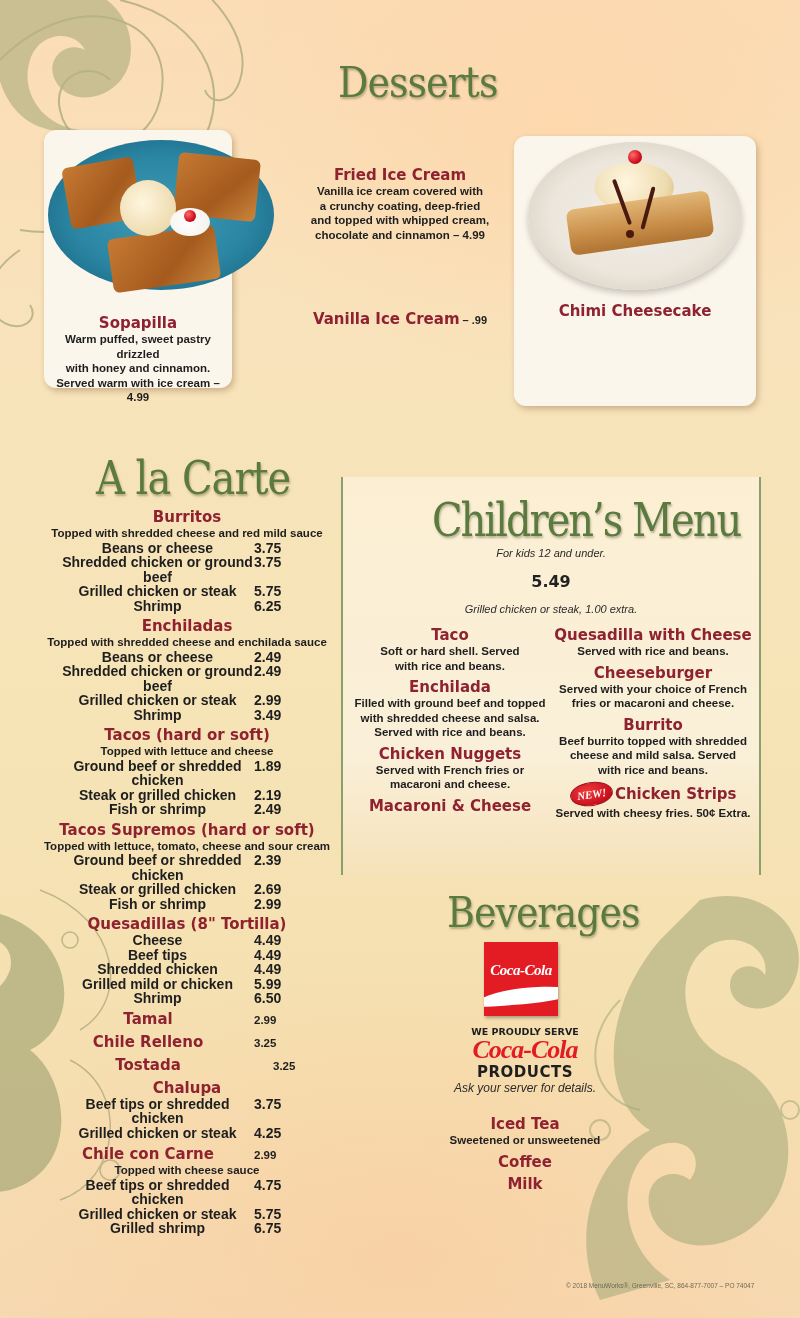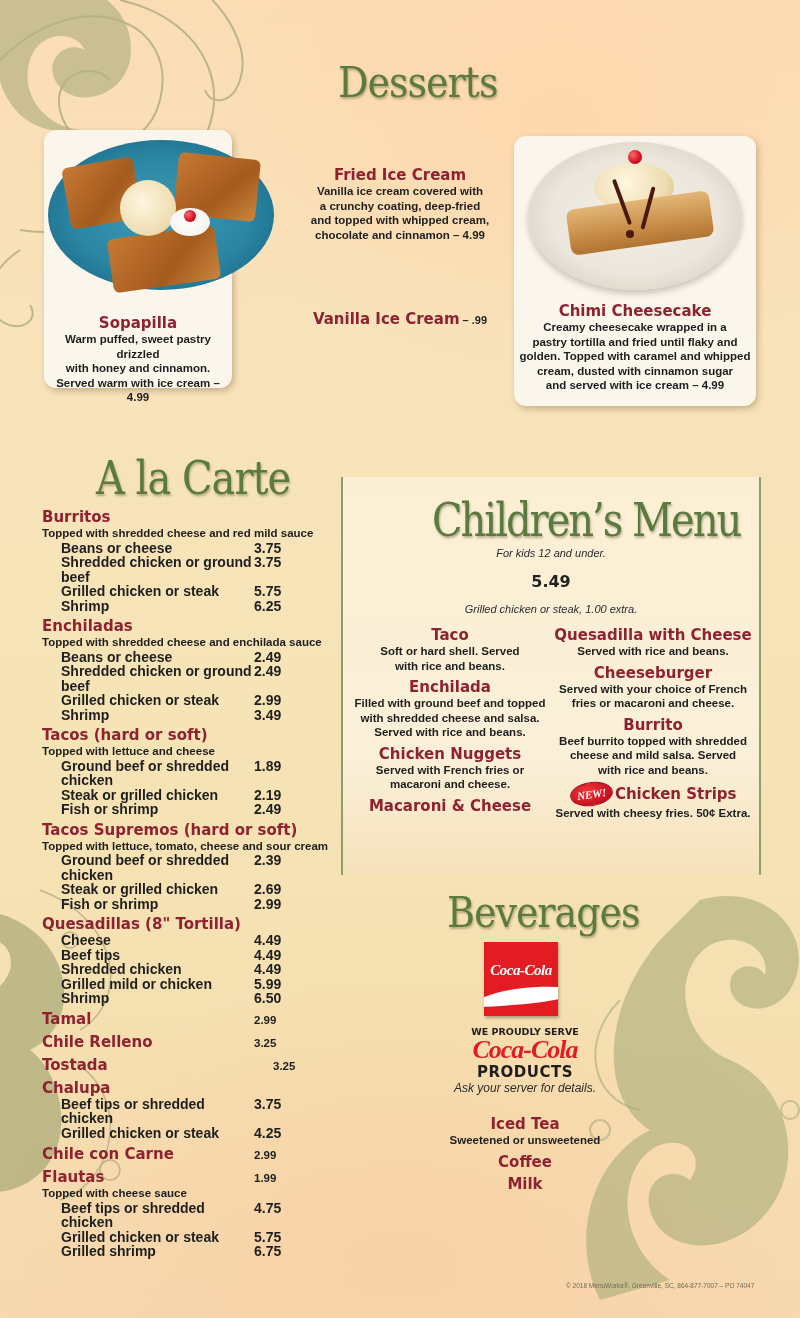--- a/index.html
+++ b/index.html
@@ -96,21 +96,21 @@
   .card-name { position: absolute; left: 0; right: 0; font-size: 15px; }
   .card-desc { position: absolute; left: 0; right: 0; }
 
   .fried-block { position: absolute; left: 300px; top: 166px; width: 200px; text-align: center; }
   .fried-block .item-red { font-size: 15px; display: block; }
   .vanilla-line { position: absolute; left: 300px; top: 310px; width: 200px; text-align: center; white-space: nowrap; }
   .vanilla-line .item-red { font-size: 15px; }
   .vanilla-line .price { font-weight: bold; font-size: 11px; color: #1e1e1e; }
 
   
-  .alacarte { position: absolute; left: 42px; top: 508px; width: 290px; }
+  .alacarte { position: absolute; left: 42px; top: 508px; width: 290px; text-align: center; }
   .cat-name { font-size: 15px; line-height: 18px; display: block; margin-top: 4px; }
   .cat-row { display: flex; align-items: baseline; }
   .cat-row .cat-name { flex: 0 0 212px; }
   .cat-price-inline { font-weight: bold; font-size: 11.5px; color: #1e1e1e; }
   .cat-sub { font-weight: bold; font-size: 11.5px; line-height: 14.5px; color: #1e1e1e; }
   .opt { display: flex; font-weight: bold; font-size: 14px; line-height: 14.5px; color: #1e1e1e; }
   .opt .opt-label { flex: 0 0 212px; padding-left: 19px; }
   .opt .opt-price { flex: 0 0 auto; }
 
   
@@ -244,27 +244,20 @@
 <div class="card card-chimi">
   <div class="plate plate-white">
     <div class="scoop" style="left:66px;top:20px;width:80px;height:50px;"></div>
     <div class="cherry" style="left:100px;top:8px;width:14px;height:14px;"></div>
     <div class="roll" style="left:40px;top:58px;width:144px;height:46px;"></div>
     <div class="syrup" style="left:92px;top:36px;width:4px;height:48px;transform:rotate(-20deg);"></div>
     <div class="syrup" style="left:118px;top:44px;width:4px;height:44px;transform:rotate(15deg);"></div>
     <div class="syrup" style="left:98px;top:88px;width:8px;height:8px;border-radius:50%;"></div>
   </div>
   <div class="card-name item-red" style="top:166px;">Chimi Cheesecake</div>
-  <div class="card-desc desc" style="top:184px;">
-    <div>Creamy cheesecake wrapped in a</div>
-    <div>pastry tortilla and fried until flaky and</div>
-    <div>golden. Topped with caramel and whipped</div>
-    <div>cream, dusted with cinnamon sugar</div>
-    <div>and served with ice cream – 4.99</div>
-  </div>
 </div>
 
 <h1 class="section-title title-alacarte">A la Carte</h1>
 
 <div class="alacarte">
 
   <div>
     <span class="cat-name item-red" style="margin-top:0">Burritos</span>
     <div class="cat-sub">Topped with shredded cheese and red mild sauce</div>
     <div class="opt">
@@ -389,24 +382,20 @@
         <span class="opt-label">Grilled chicken or steak</span>
         <span class="opt-price">4.25</span>
       </div>
   </div>
 
   <div class="cat-row" style="margin-top:5px;">
     <span class="cat-name item-red" style="margin-top:0">Chile con Carne</span>
     <span class="cat-price-inline">2.99</span>
   </div>
 
-  <div class="cat-row" style="margin-top:5px;">
-    <span class="cat-name item-red" style="margin-top:0">Flautas</span>
-    <span class="cat-price-inline">1.99</span>
-  </div>
 
   <div>
     <div class="cat-sub">Topped with cheese sauce</div>
     <div class="opt">
         <span class="opt-label">Beef tips or shredded chicken</span>
         <span class="opt-price">4.75</span>
       </div>
     <div class="opt">
         <span class="opt-label">Grilled chicken or steak</span>
         <span class="opt-price">5.75</span>

